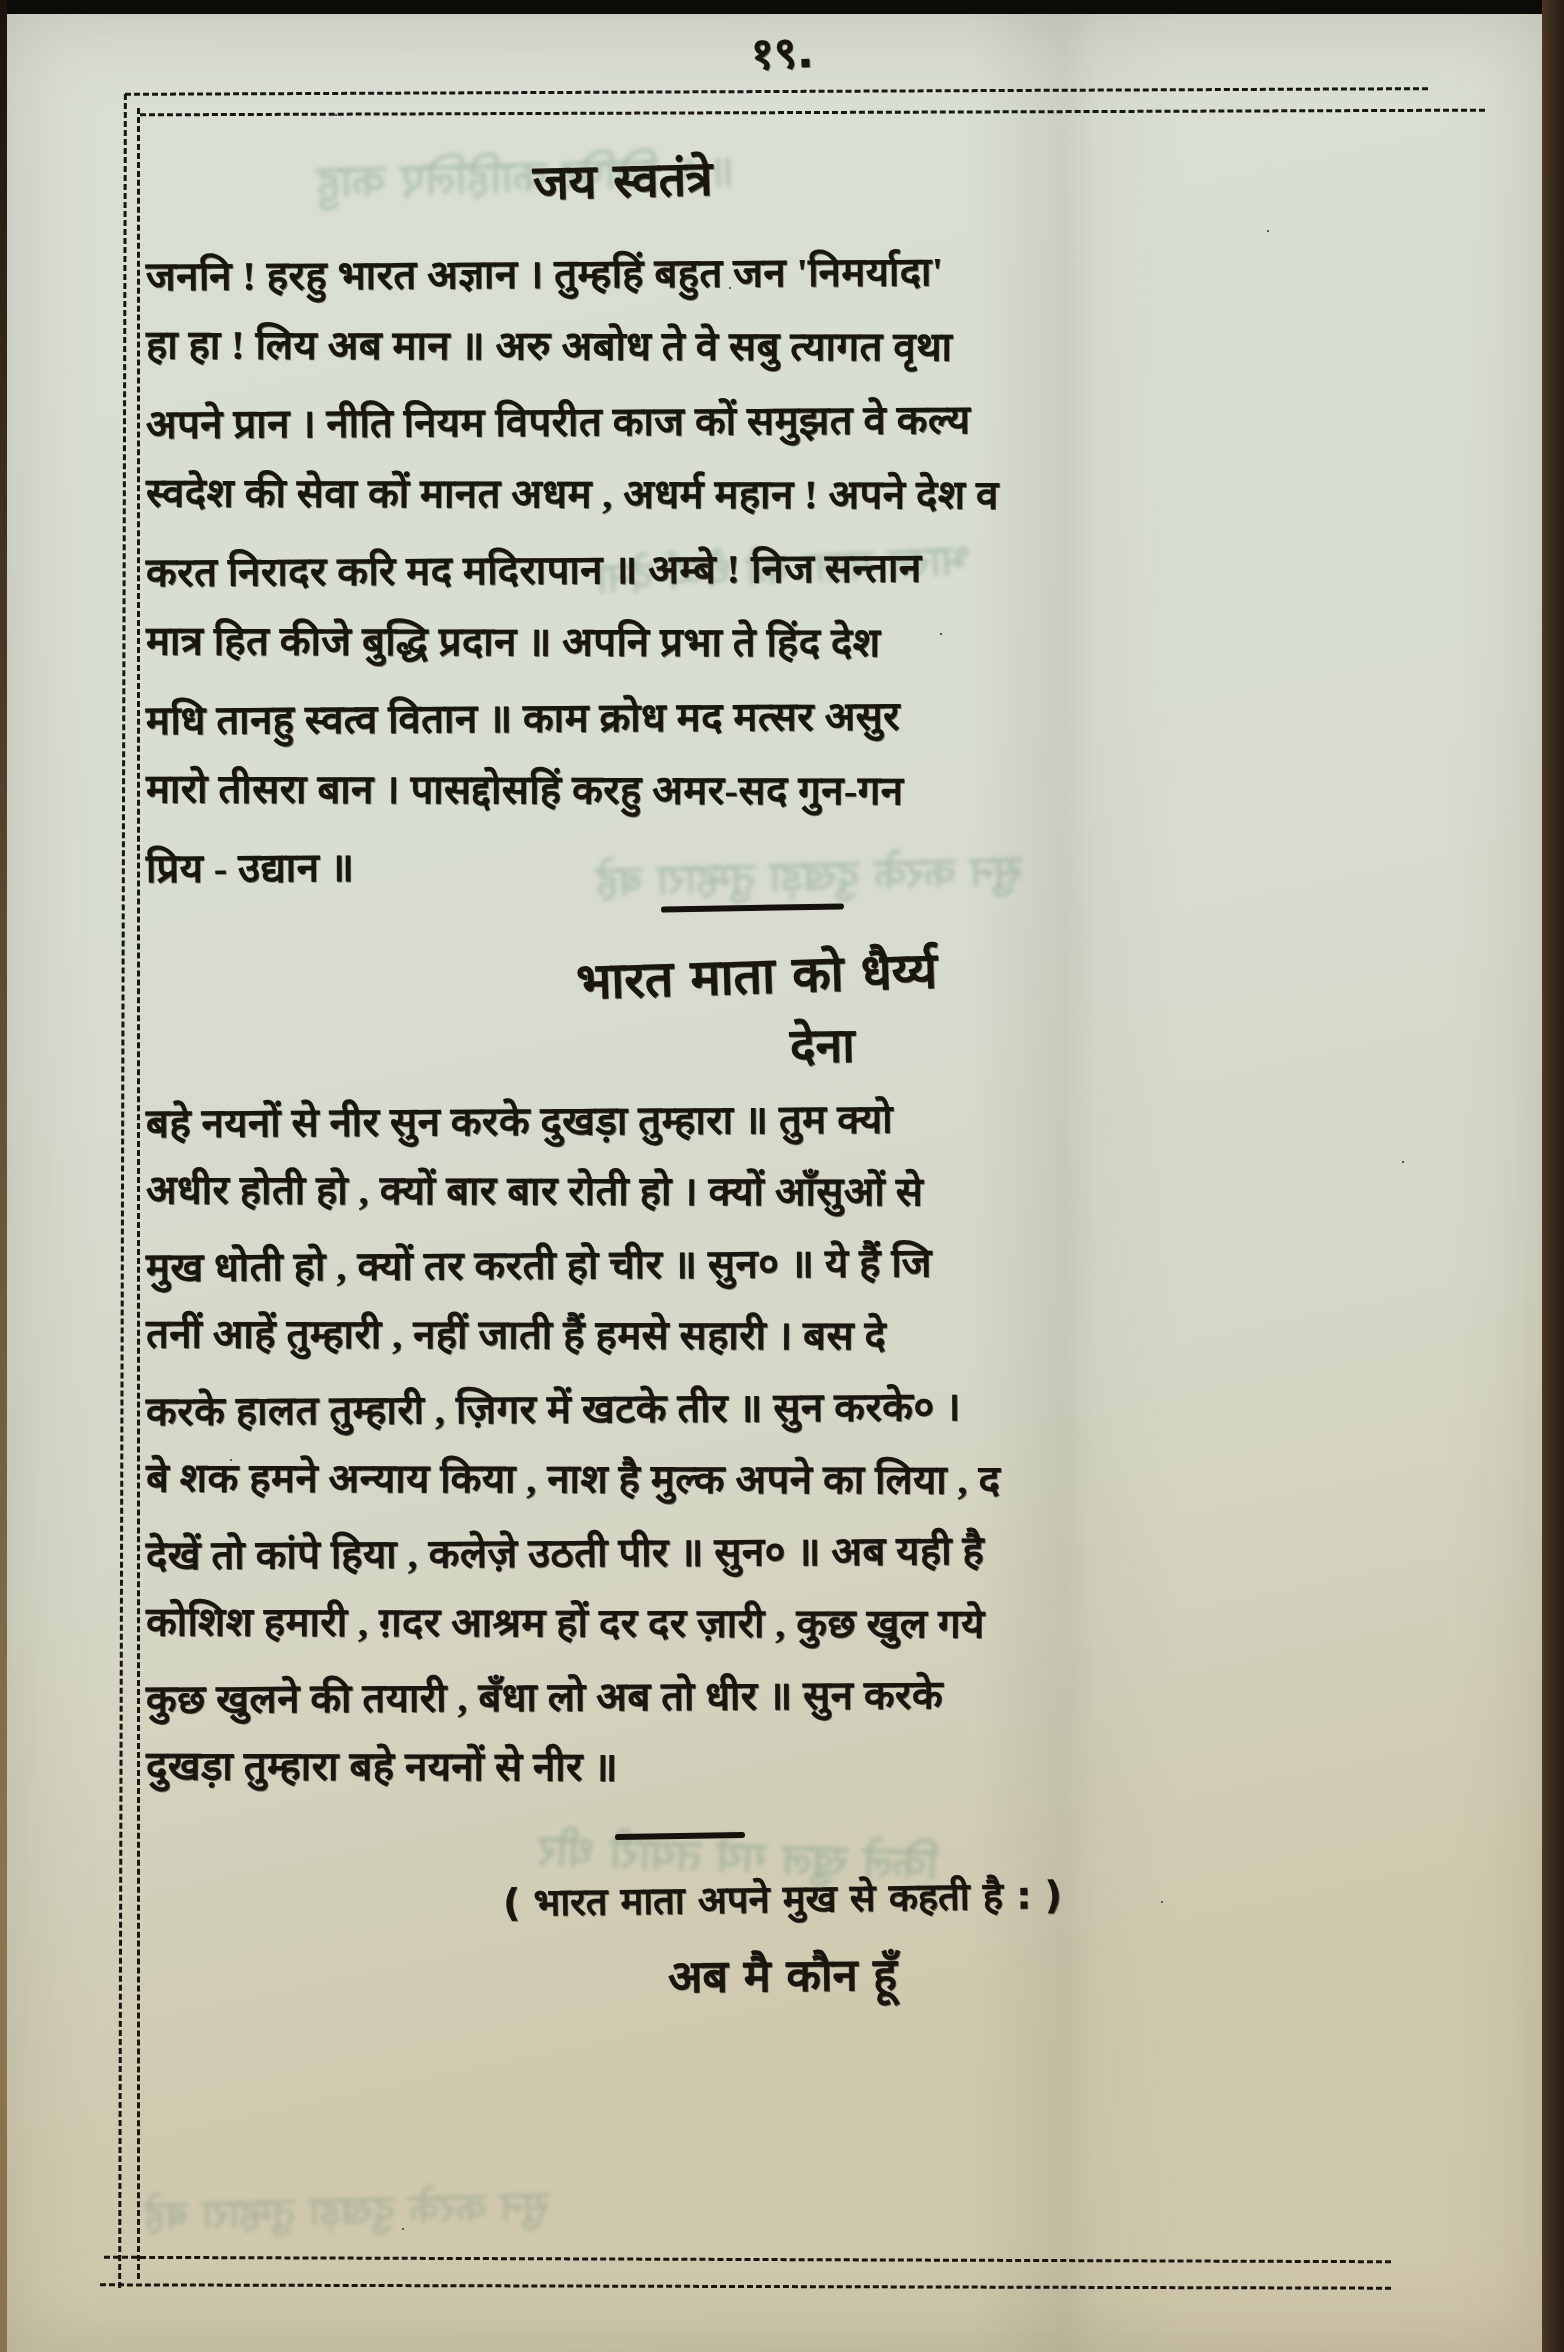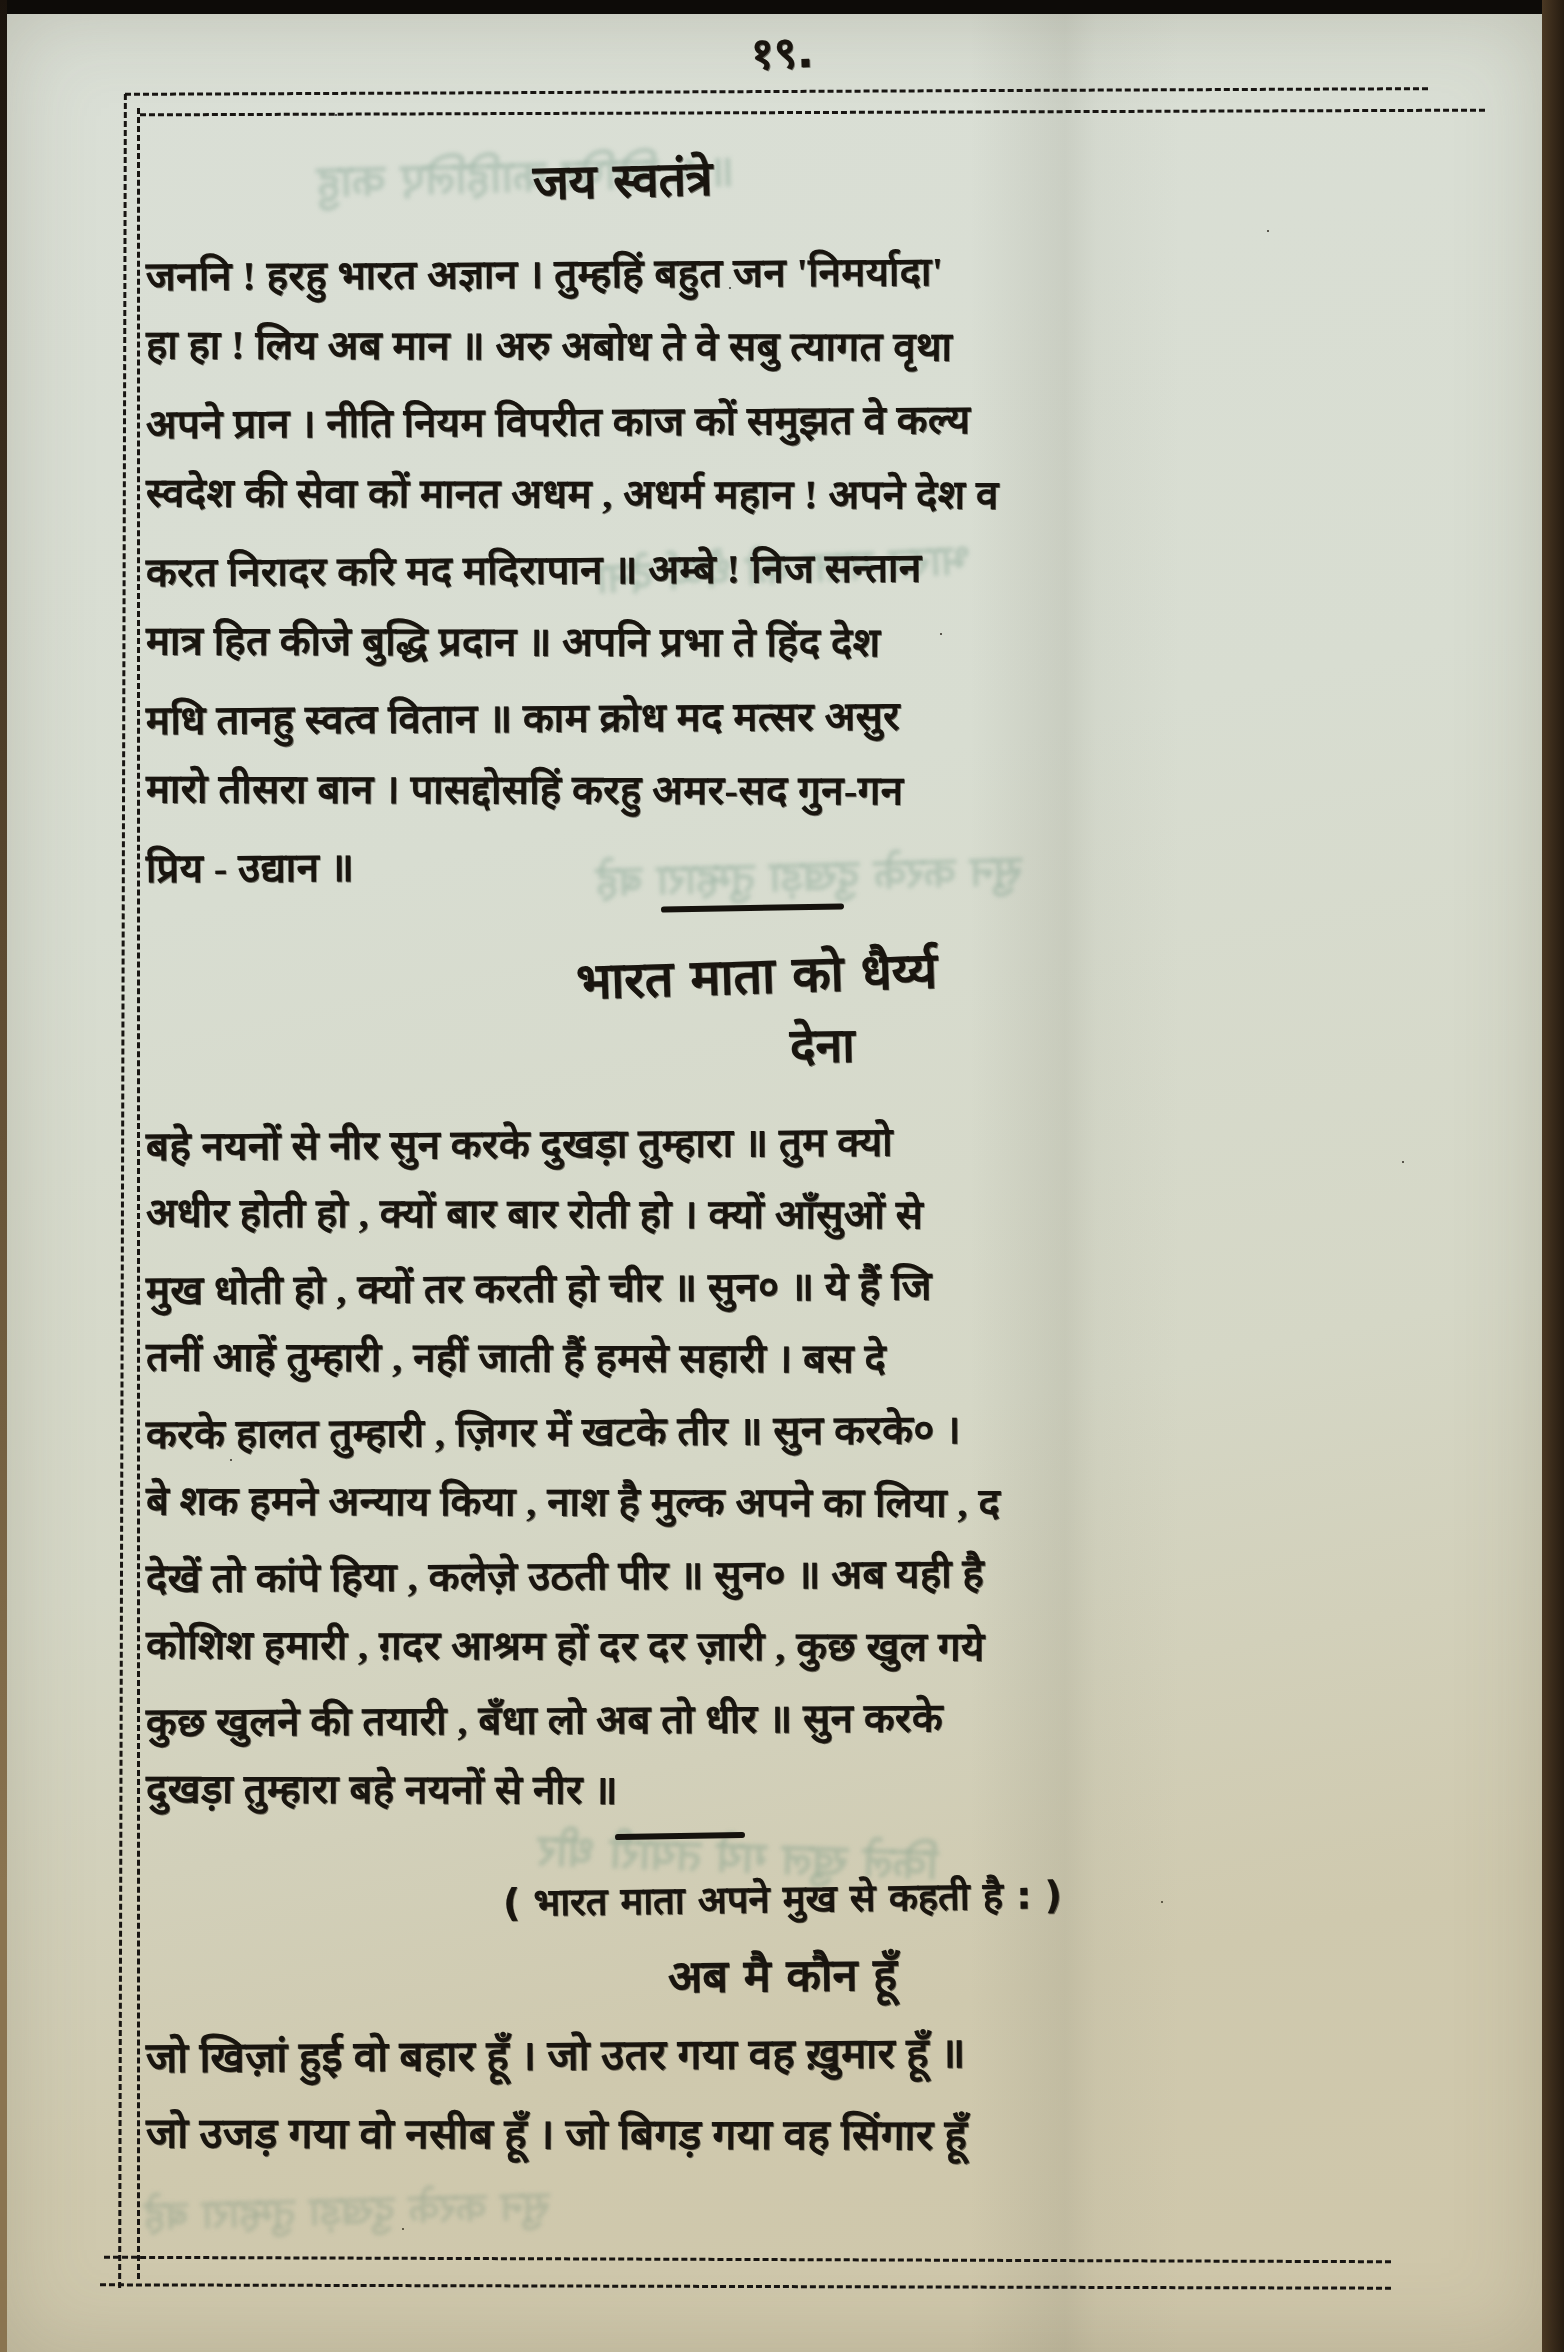--- a/index.html
+++ b/index.html
@@ -94,37 +94,33 @@
     <div class="ink line">मधि तानहु स्वत्व वितान ॥ काम क्रोध मद मत्सर असुर</div>
     <div class="ink line">मारो तीसरा बान । पासद्दोसहिं करहु अमर-सद गुन-गन</div>
     <div class="ink line">प्रिय - उद्यान ॥</div>
   </div>
 
   <div class="divider" style="left:661px;top:905px;width:183px;"></div>
 
   <div class="ink h1" style="left:576px;top:940px;font-size:50px;transform:rotate(-1.8deg);">भारत माता को धैर्य्य</div>
   <div class="ink h1" style="left:790px;top:1011px;font-size:48px;transform:rotate(-1deg);">देना</div>
 
-  <div class="poem poem2" style="top:1107px;">
+  <div class="poem poem2" style="top:1084px;">
     <div class="ink line">बहे नयनों से नीर सुन करके दुखड़ा तुम्हारा ॥ तुम क्यो</div>
     <div class="ink line">अधीर होती हो , क्यों बार बार रोती हो । क्यों आँसुओं से</div>
     <div class="ink line">मुख धोती हो , क्यों तर करती हो चीर ॥ सुन० ॥ ये हैं जि</div>
     <div class="ink line">तनीं आहें तुम्हारी , नहीं जाती हैं हमसे सहारी । बस दे</div>
     <div class="ink line">करके हालत तुम्हारी , ज़िगर में खटके तीर ॥ सुन करके० ।</div>
     <div class="ink line">बे शक हमने अन्याय किया , नाश है मुल्क अपने का लिया , द</div>
     <div class="ink line">देखें तो कांपे हिया , कलेज़े उठती पीर ॥ सुन० ॥ अब यही है</div>
     <div class="ink line">कोशिश हमारी , ग़दर आश्रम हों दर दर ज़ारी , कुछ खुल गये</div>
     <div class="ink line">कुछ खुलने की तयारी , बँधा लो अब तो धीर ॥ सुन करके</div>
     <div class="ink line">दुखड़ा तुम्हारा बहे नयनों से नीर ॥</div>
   </div>
 
   <div class="divider" style="left:615px;top:1833px;width:130px;"></div>
 
   <div class="ink center-line annotation" style="top:1871px;transform:rotate(-0.8deg);">( भारत माता अपने मुख से कहती है : )</div>
   <div class="ink center-line h3" style="top:1943px;transform:rotate(-0.6deg);">अब मै कौन हूँ</div>
 
-  <div class="poem couplet" style="top:2014px;">
-    <div class="ink line">जो खिज़ां हुई वो बहार हूँ । जो उतर गया वह ख़ुमार हूँ ॥</div>
-    <div class="ink line">जो उजड़ गया वो नसीब हूँ । जो बिगड़ गया वह सिंगार हूँ</div>
-  </div>
 
 </div>
 
 
 </body></html>

